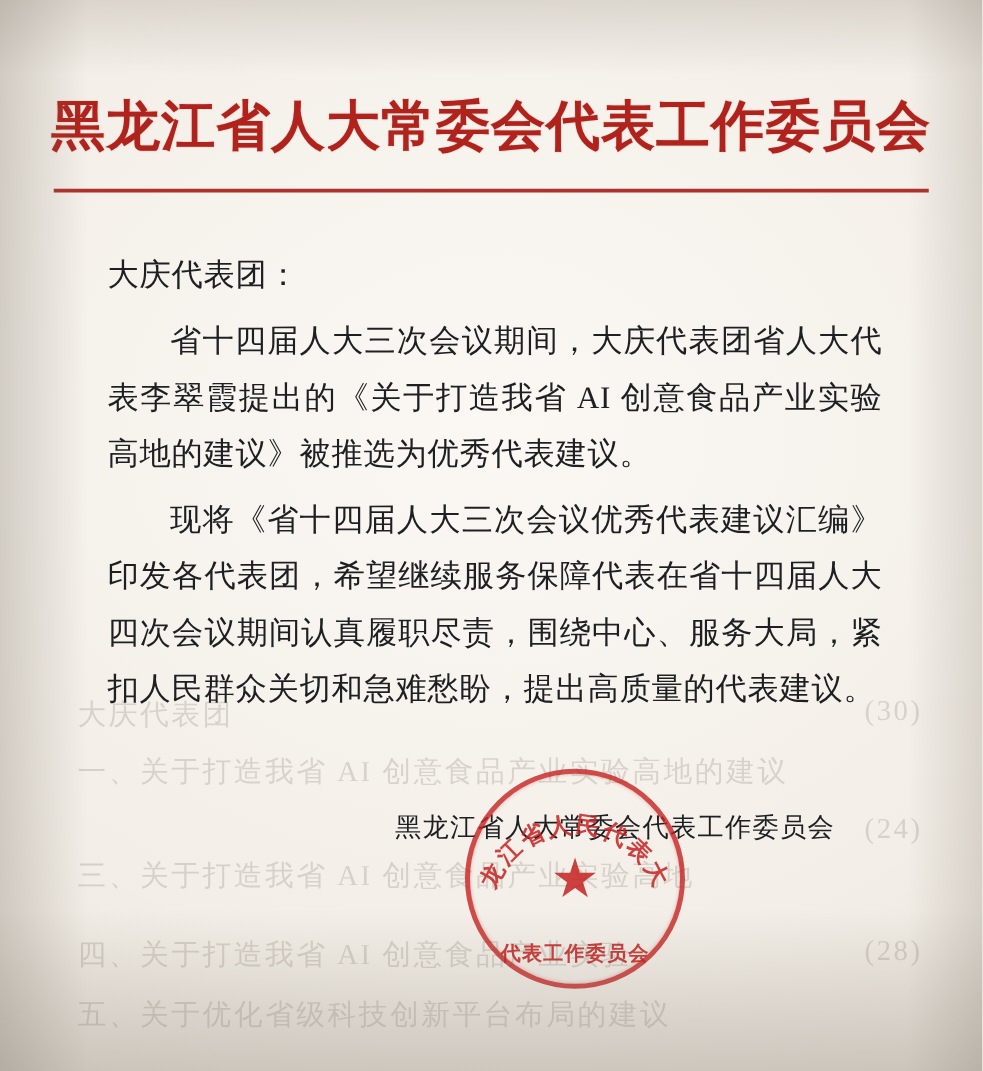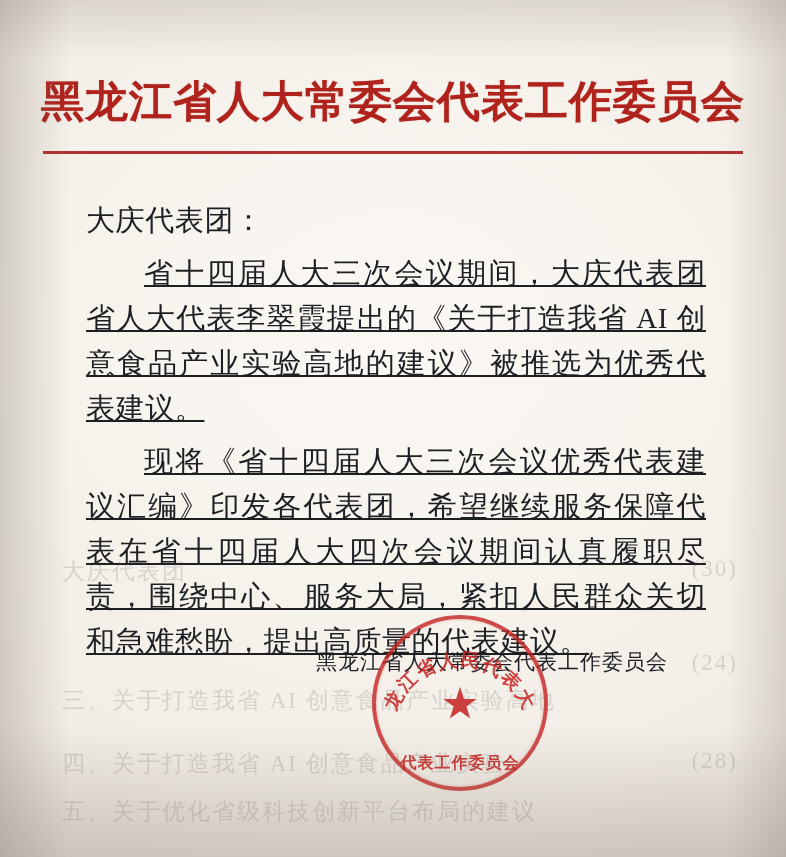--- a/index.html
+++ b/index.html
@@ -99,32 +99,31 @@
     opacity: 0.92;
   }
 
   
   .doc-body {
     position: absolute;
     left: 86px;
     top: 198px;
     width: 620px;
     color: #1d1f22;
-    font-size: 29px;
+    font-size: 25px;
     line-height: 45px;
     letter-spacing: 0.6px;
   }
   .salutation {
     margin-bottom: 8px;
   }
   .para {
     text-indent: 2em;
     text-align: justify;
     margin: 0;
-    text-decoration: underline;
   }
   .para + .para {
     margin-top: 8px;
   }
 
   
   .signature {
     position: absolute;
     right: 84px;
     top: 640px;
@@ -189,20 +188,21 @@
     letter-spacing: 1px;
   }
 </style>
 </head>
 <body>
 
 <div class="page">
 
   <div class="ghost">
     <span class="gline" style="left:62px; top:556px;">大庆代表团</span>
+    <span class="gline" style="left:62px; top:602px;">一、关于打造我省 AI 创意食品产业实验高地的建议</span>
     <span class="gline" style="left:62px; top:672px;margin-top:13px;">三、关于打造我省 AI 创意食品产业实验高地</span>
     <span class="gline" style="left:62px; top:748px;">四、关于打造我省 AI 创意食品产业实验</span>
     <span class="gline" style="left:62px; top:796px;">五、关于优化省级科技创新平台布局的建议</span>
 
     <span class="gnum" style="top:556px;">(30)</span>
     <span class="gnum" style="top:650px;">(24)</span>
     <span class="gnum" style="top:748px;">(28)</span>
   </div>
 
   <div class="masthead">

